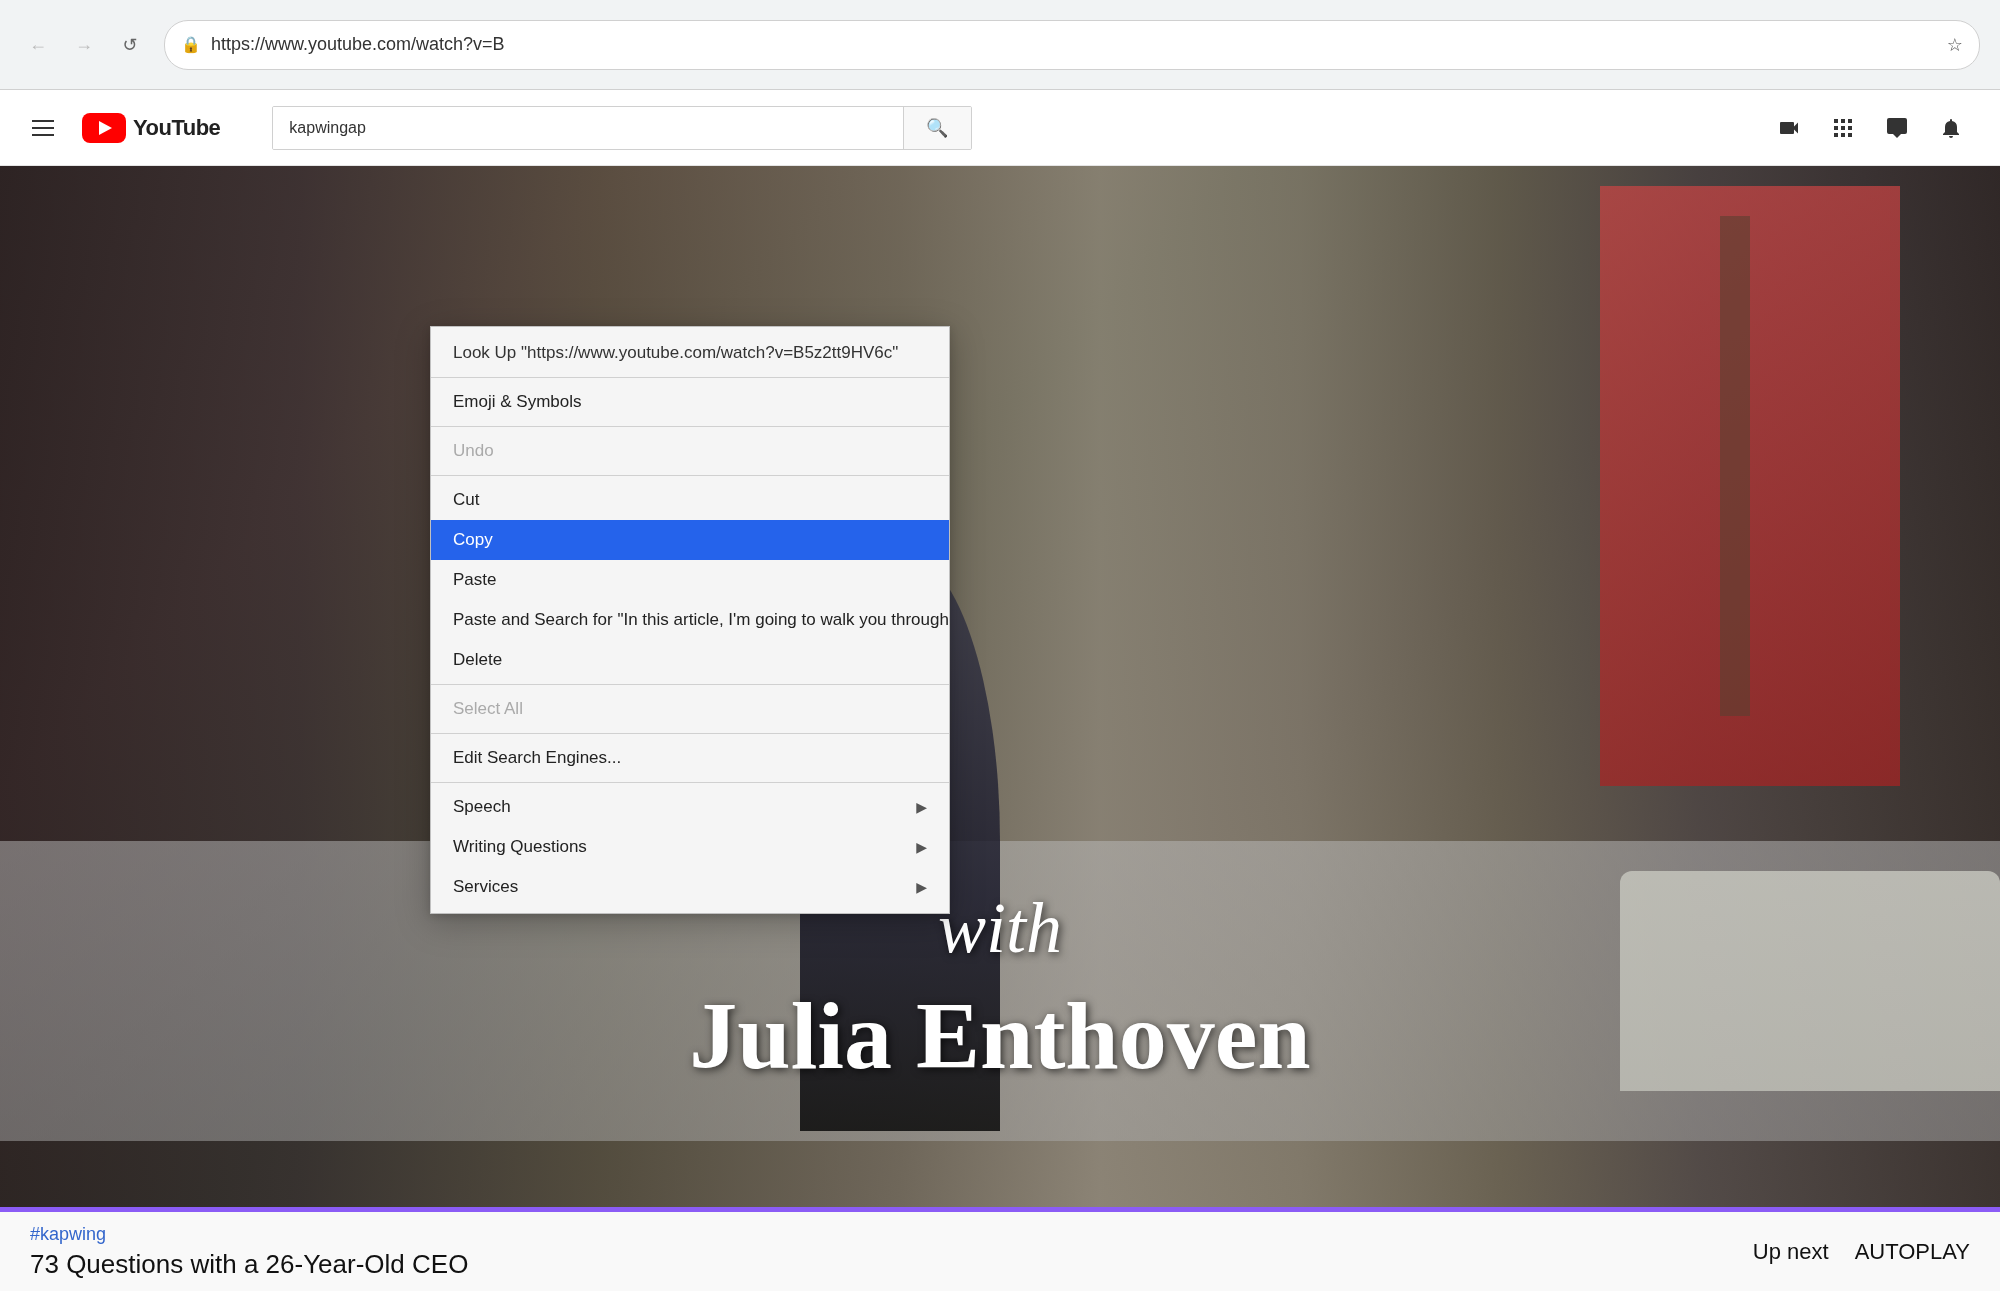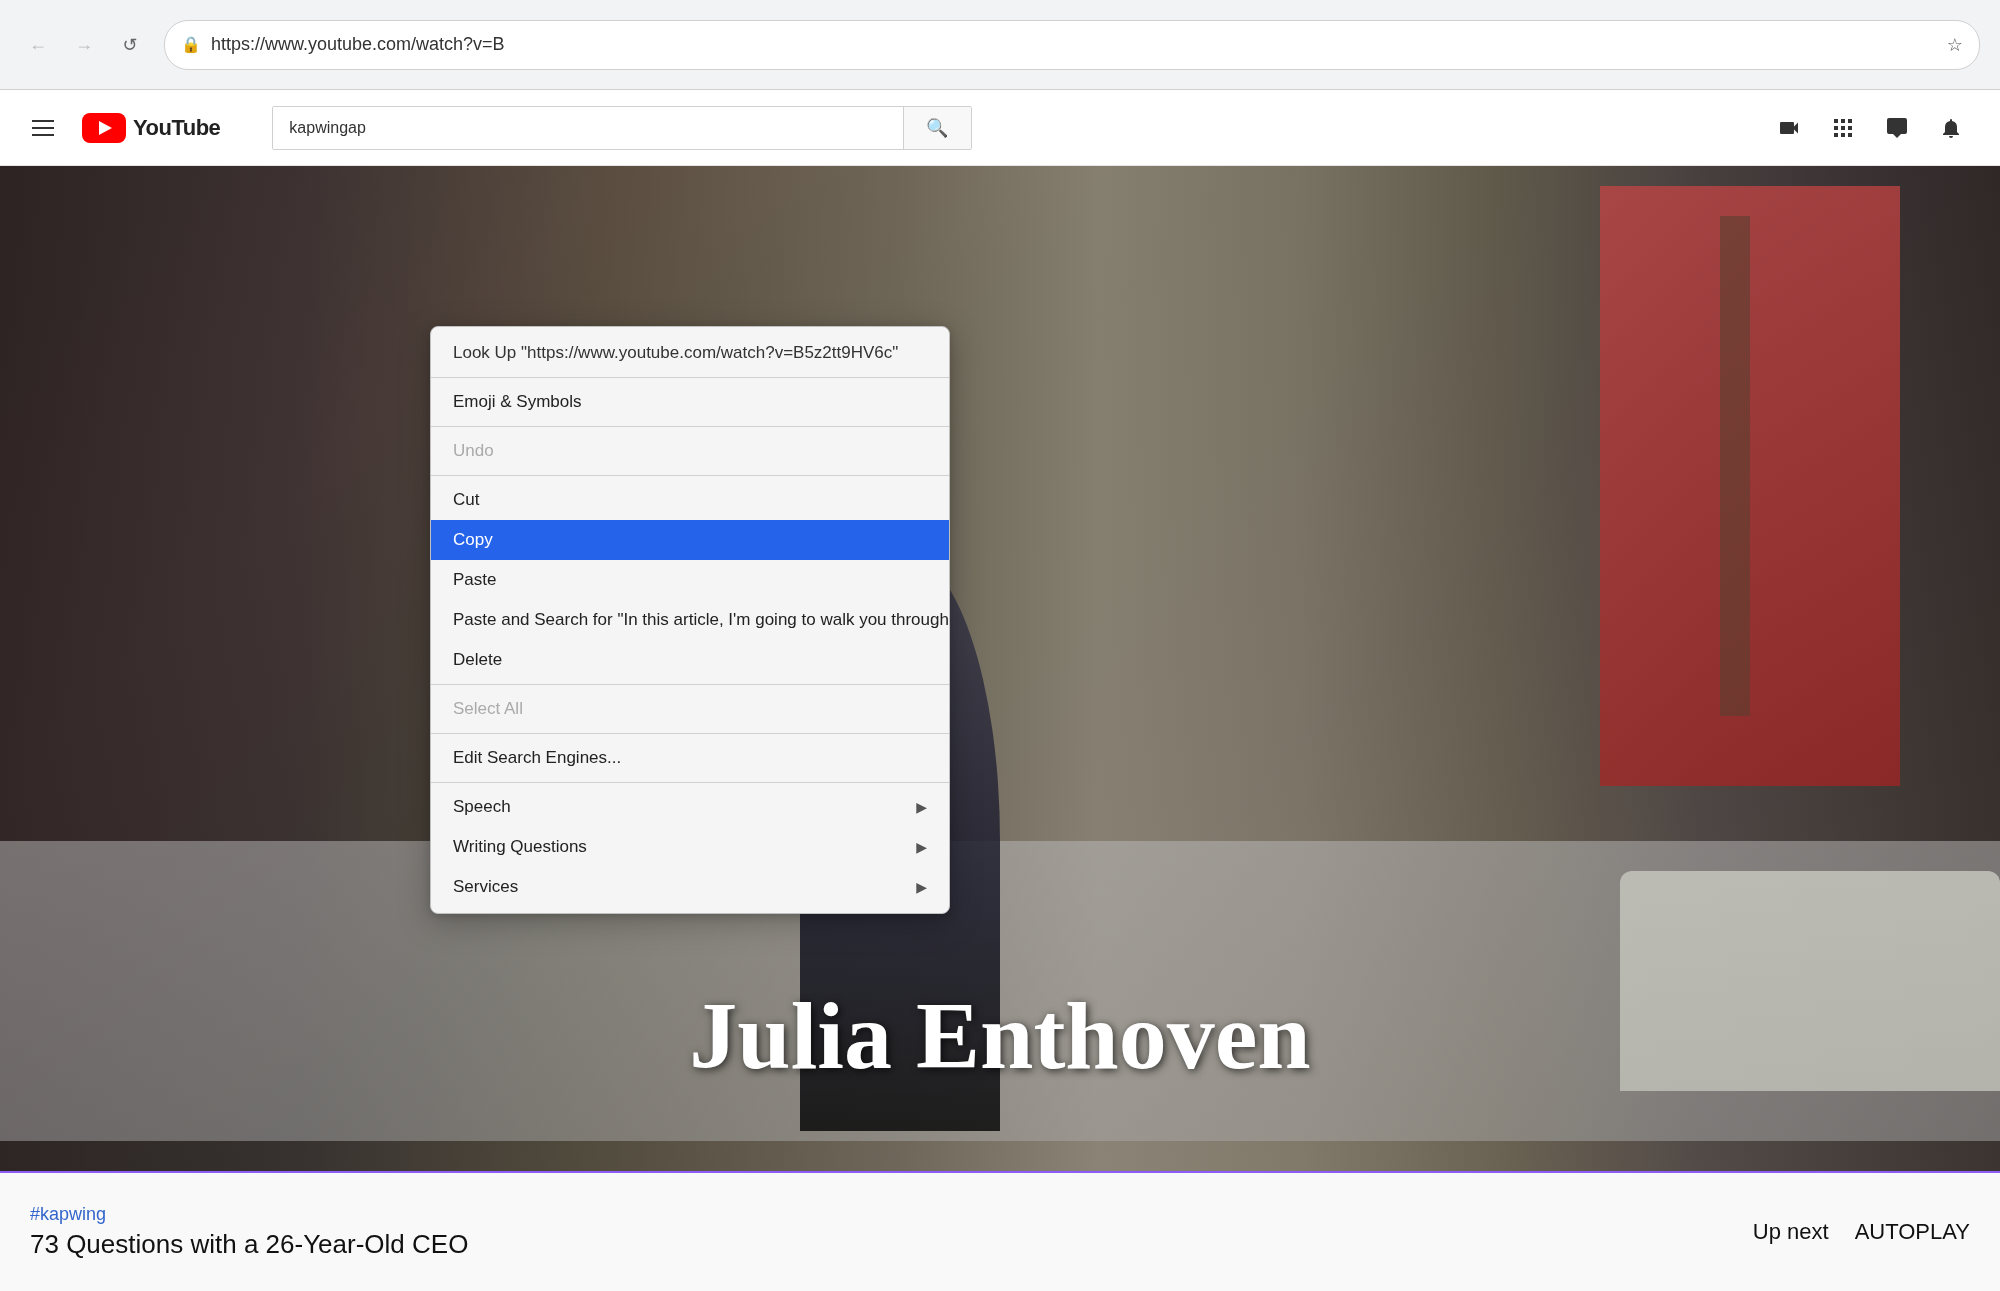--- a/index.html
+++ b/index.html
@@ -280,25 +280,25 @@
       font-size: 20px;
     }
 
     
     .bottom-bar {
       position: absolute;
       bottom: 0;
       left: 0;
       right: 0;
       background: #f9f9f9;
-      height: 120px;
+      height: 84px;
       display: flex;
       align-items: center;
       padding: 0 30px;
-      border-top: 2px solid #8b5cf6;
+      border-top: 5px solid #8b5cf6;
     }
     .video-info {
       flex: 1;
     }
     .video-hashtag {
       color: #3366cc;
       font-size: 18px;
       cursor: pointer;
     }
     .video-title {
@@ -322,21 +322,21 @@
     }
 
     
     .context-menu {
       position: absolute;
       top: 160px;
       left: 430px;
       width: 520px;
       background: #f5f5f5;
       border: 1px solid #c0c0c0;
-      border-radius: 8px;
+      border-radius: 0;
       box-shadow: 0 8px 32px rgba(0,0,0,0.25), 0 2px 8px rgba(0,0,0,0.15);
       z-index: 1000;
       padding: 6px 0;
       overflow: hidden;
     }
     .menu-item {
       padding: 10px 22px;
       font-size: 17px;
       color: #222;
       cursor: pointer;
@@ -466,20 +466,21 @@
     <div style="position:absolute; right:0; bottom:200px; width:380px; height:220px; background:#d0d0c0; border-radius:12px 12px 0 0; opacity:0.85;"></div>
 
     <div style="position:absolute; right:250px; top:50px; width:30px; height:500px; background:#5a4030; opacity:0.6;"></div>
 
     <div style="position:absolute; bottom:150px; left:0; right:0; height:300px; background:linear-gradient(to top, #aaa 0%, #bbb 100%); opacity:0.5;"></div>
 
     <div style="position:absolute; bottom:160px; left:40%; width:200px; height:580px; background:linear-gradient(to bottom, #3a3a4a 0%, #1a1a2a 60%, #0a0a0a 100%); border-radius:50% 50% 0 0; opacity:0.85;"></div>
   </div>
 
   <div class="video-text-overlay">
+    <div class="video-with-text">with</div>
     <div class="video-name-text">Julia Enthoven</div>
   </div>
 
   <div class="video-controls">
     <div class="progress-bar-container">
       <div class="progress-bar-fill"></div>
       <div class="progress-dot"></div>
     </div>
     <div class="controls-row">
       <button class="ctrl-btn">

